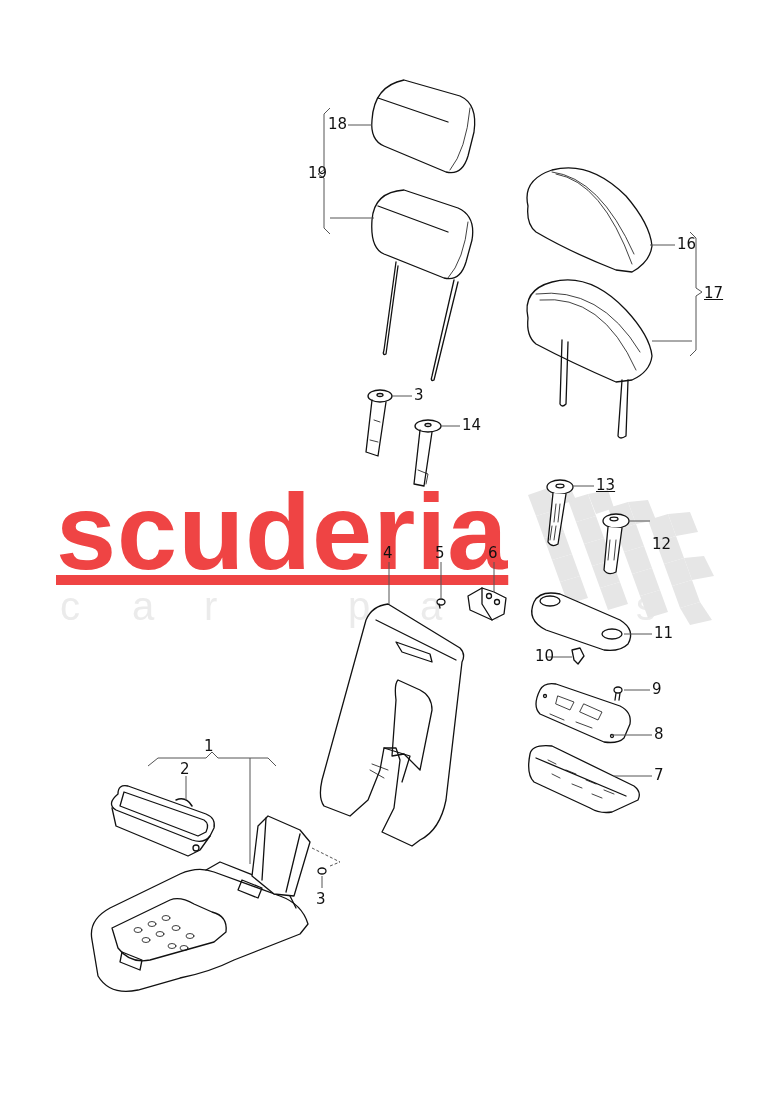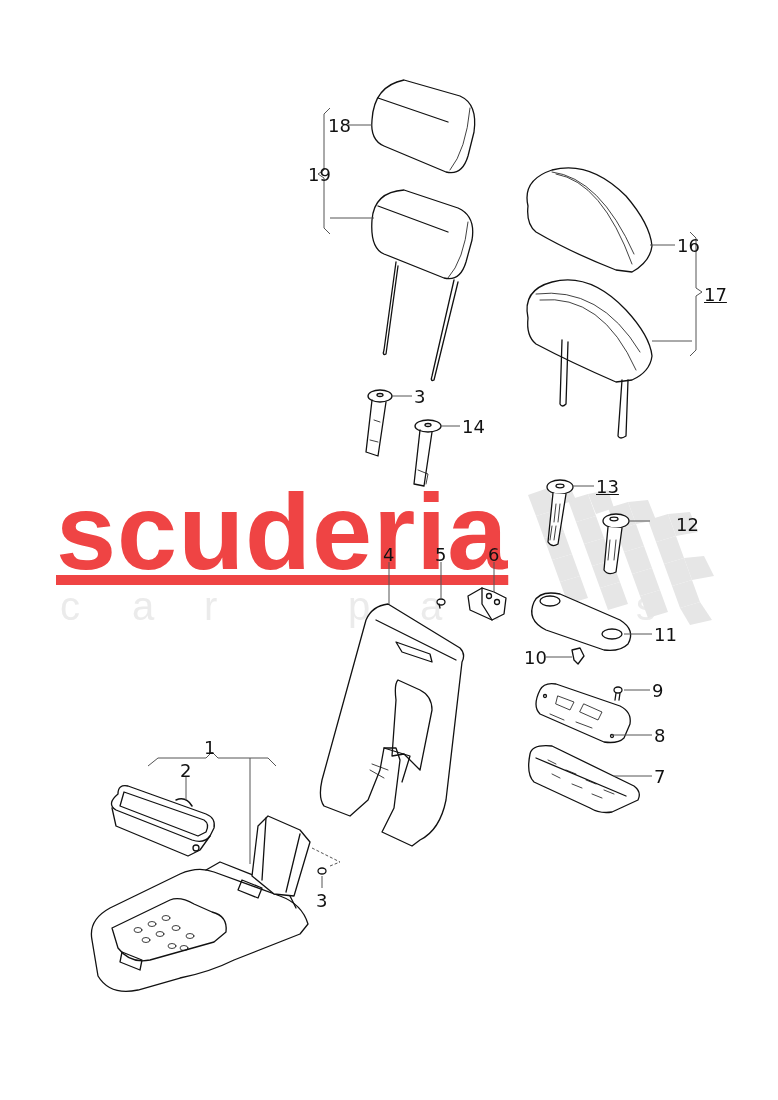--- a/index.html
+++ b/index.html
@@ -4,21 +4,21 @@
 <style>
   html, body { margin:0; padding:0; background:#ffffff; }
   body { width:778px; height:1100px; position:relative; overflow:hidden;
          font-family:"DejaVu Sans", sans-serif; }
   .canvas { position:absolute; left:0; top:0; width:778px; height:1100px; }
   .wm-title { position:absolute; left:56px; top:478px; font-family:"Liberation Sans", sans-serif;
               font-weight:bold; font-size:108px; letter-spacing:1px; color:#ef4444; line-height:1;text-decoration:underline; }
   .wm-sub { position:absolute; left:60px; top:586px; font-family:"Liberation Sans", sans-serif;
             font-size:40px; color:#ebebeb; line-height:1; word-spacing:0; }
   .wm-sub span { display:inline-block; width:72px; }
-  .callout { position:absolute; font-family:"DejaVu Sans", sans-serif; font-size:18px; color:#111;
+  .callout { position:absolute; font-family:"DejaVu Sans", sans-serif; font-size:15px; color:#111;
              line-height:1; }
   svg { position:absolute; left:0; top:0; }
   .part { cursor:pointer; }
 </style>
 </head>
 <body>
 
 <div class="canvas">
 
   <div class="wm-title">scuderia</div>
@@ -237,23 +237,23 @@
 
   <span class="callout" style="left:204px; top:739px;">1</span>
   <span class="callout" style="left:180px; top:762px;">2</span>
   <span class="callout" style="left:316px; top:892px;">3</span>
   <span class="callout" style="left:383px; top:546px;">4</span>
   <span class="callout" style="left:435px; top:546px;">5</span>
   <span class="callout" style="left:488px; top:546px;">6</span>
   <span class="callout" style="left:654px; top:768px;">7</span>
   <span class="callout" style="left:654px; top:727px;">8</span>
   <span class="callout" style="left:652px; top:682px;">9</span>
-  <span class="callout" style="left:524px; top:649px;">10</span>
+  <span class="callout" style="left:535px; top:649px;">10</span>
   <span class="callout" style="left:654px; top:626px;">11</span>
-  <span class="callout" style="left:652px; top:516px;margin-left:24px;">12</span>
+  <span class="callout" style="left:652px; top:537px;">12</span>
   <span class="callout" style="left:596px; top:478px;text-decoration:underline;">13</span>
   <span class="callout" style="left:462px; top:418px;">14</span>
   <span class="callout" style="left:414px; top:388px;">3</span>
   <span class="callout" style="left:677px; top:237px;">16</span>
   <span class="callout" style="left:704px; top:286px;text-decoration:underline;">17</span>
   <span class="callout" style="left:328px; top:117px;">18</span>
   <span class="callout" style="left:308px; top:166px;">19</span>
 </div>
 
 </body></html>

